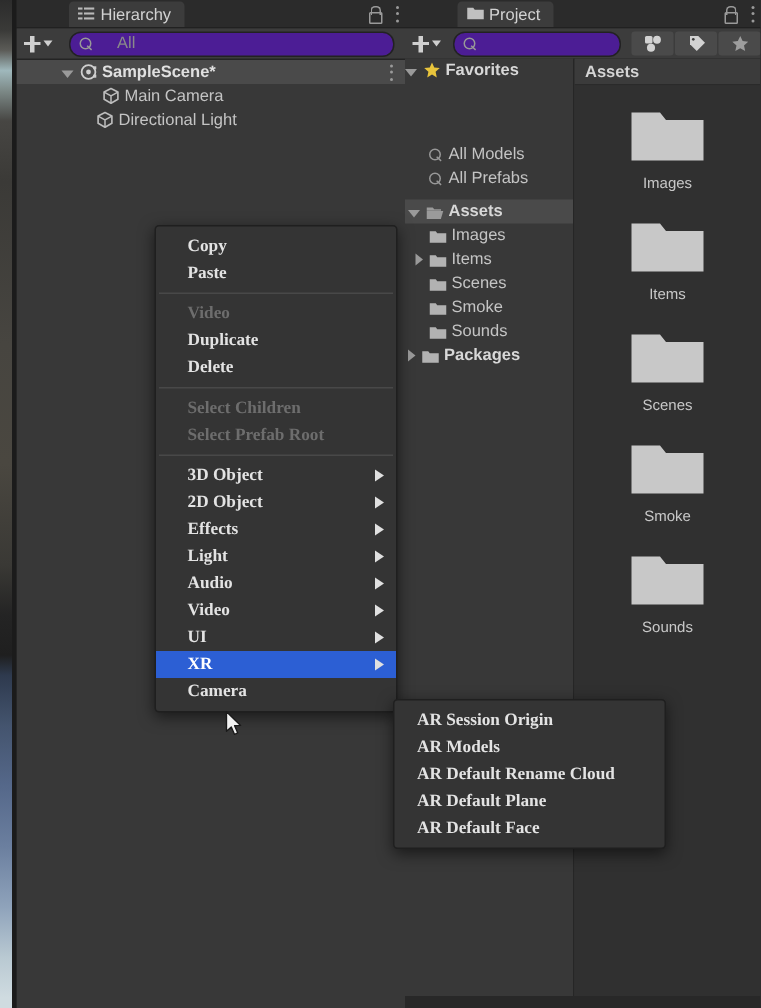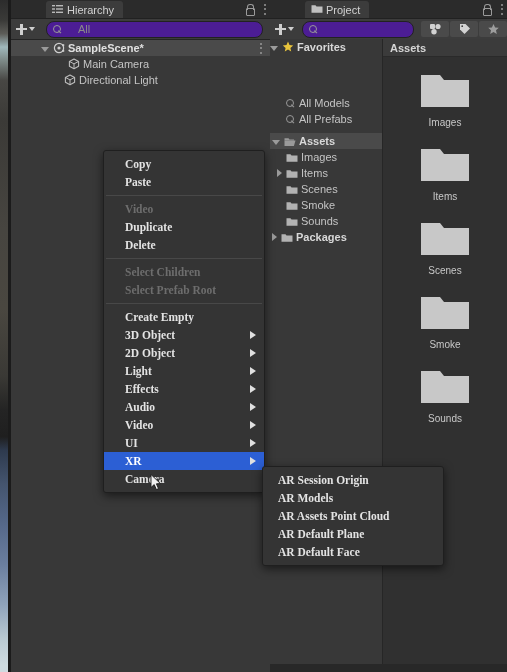--- a/index.html
+++ b/index.html
@@ -566,36 +566,33 @@
 
   <div class="menu-item disabled">
     <span>Select Children</span>
   </div>
   <div class="menu-item disabled">
     <span>Select Prefab Root</span>
   </div>
   <div class="menu-sep"></div>
 
   <div class="menu-item">
-    <span>Create Empty</span>
-  </div>
-  <div class="menu-item">
     <span>3D Object</span>
     <span class="submenu-arrow"></span>
   </div>
   <div class="menu-item">
     <span>2D Object</span>
     <span class="submenu-arrow"></span>
   </div>
   <div class="menu-item">
+    <span>Effects</span>
+    <span class="submenu-arrow"></span>
+  </div>
+  <div class="menu-item">
     <span>Light</span>
-    <span class="submenu-arrow"></span>
-  </div>
-  <div class="menu-item">
-    <span>Effects</span>
     <span class="submenu-arrow"></span>
   </div>
   <div class="menu-item">
     <span>Audio</span>
     <span class="submenu-arrow"></span>
   </div>
   <div class="menu-item">
     <span>Video</span>
     <span class="submenu-arrow"></span>
   </div>
@@ -613,21 +610,21 @@
 </div>
 
 <div id="submenu">
   <div class="menu-item">
     <span>AR Session Origin</span>
   </div>
   <div class="menu-item">
     <span>AR Models</span>
   </div>
   <div class="menu-item">
-    <span>AR Assets Point Cloud</span>
+    <span>AR Default Rename Cloud</span>
   </div>
   <div class="menu-item">
     <span>AR Default Plane</span>
   </div>
   <div class="menu-item">
     <span>AR Default Face</span>
   </div>
 </div>
 
 <div id="cursor">

